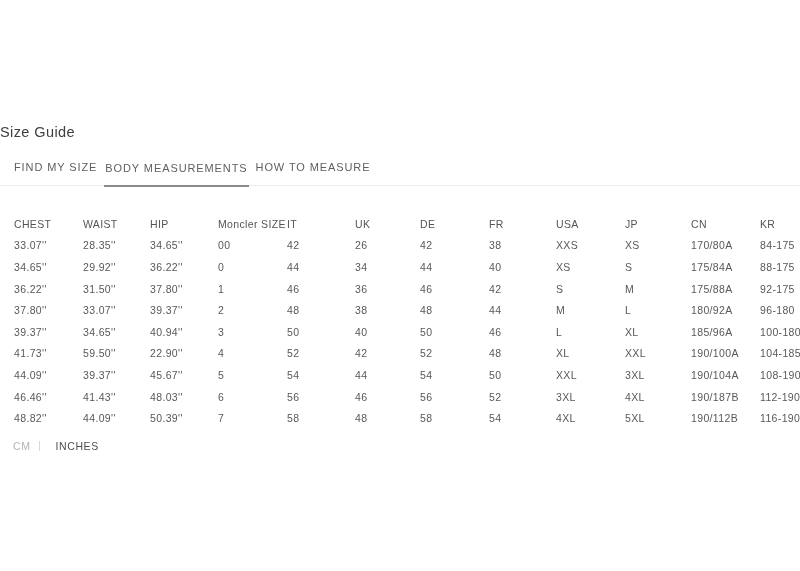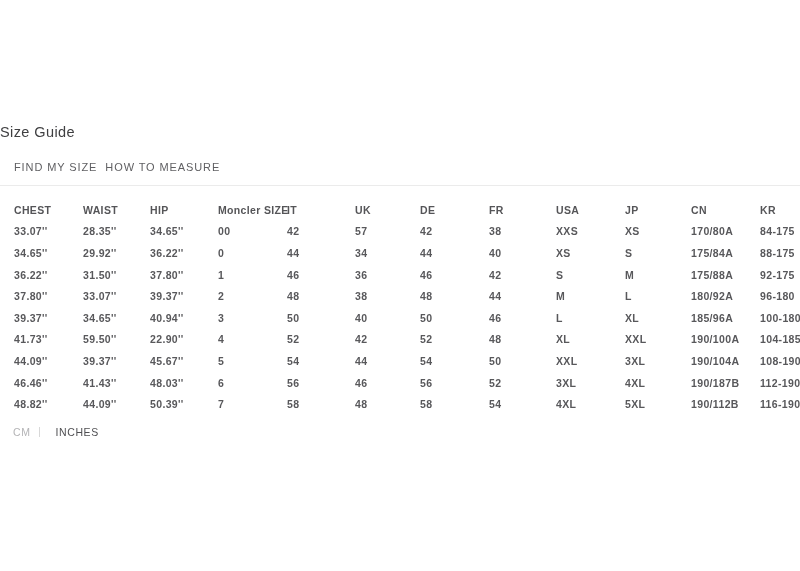--- a/index.html
+++ b/index.html
@@ -45,22 +45,21 @@
     border: none;
     font-family: inherit;
   }
   .tab.active {
     border-bottom: 2px solid #8a8a8c;
     margin-bottom: -2px;
     padding-bottom: 11px;
   }
   
   .size-table {
-    margin-top: 13px;
-    font-weight: bold;
+    margin-top: 27px;
   }
   .grid12 {
     display: grid;
     grid-template-columns: 69px 67px 68px 69px 68px 65px 69px 67px 69px 66px 69px 44px;
     padding-left: 14px;
     height: 21.6px;
     align-items: center;
   }
   .cell {
     font-size: 10.5px;
@@ -97,20 +96,21 @@
 </style>
 </head>
 <body>
 
 <div class="page">
 
   <h1 class="page-title">Size Guide</h1>
 
   <div class="tabbar">
     <button class="tab">FIND MY SIZE</button>
+    <button class="tab active">BODY MEASUREMENTS</button>
     <button class="tab">HOW TO MEASURE</button>
   </div>
 
   <div class="size-table">
     <div class="grid12" id="thead-row">
         <div class="cell th">CHEST</div>
         <div class="cell th">WAIST</div>
         <div class="cell th">HIP</div>
         <div class="cell th">Moncler SIZE</div>
         <div class="cell th">IT</div>
@@ -122,21 +122,21 @@
         <div class="cell th">CN</div>
         <div class="cell th">KR</div>
       </div>
     <div id="tbody">
         <div class="grid12">
           <div class="cell">33.07''</div>
           <div class="cell">28.35''</div>
           <div class="cell">34.65''</div>
           <div class="cell">00</div>
           <div class="cell">42</div>
-          <div class="cell">57</div>
+          <div class="cell">26</div>
           <div class="cell">42</div>
           <div class="cell">38</div>
           <div class="cell">XXS</div>
           <div class="cell">XS</div>
           <div class="cell">170/80A</div>
           <div class="cell">84-175</div>
         </div>
         <div class="grid12">
           <div class="cell">34.65''</div>
           <div class="cell">29.92''</div>

